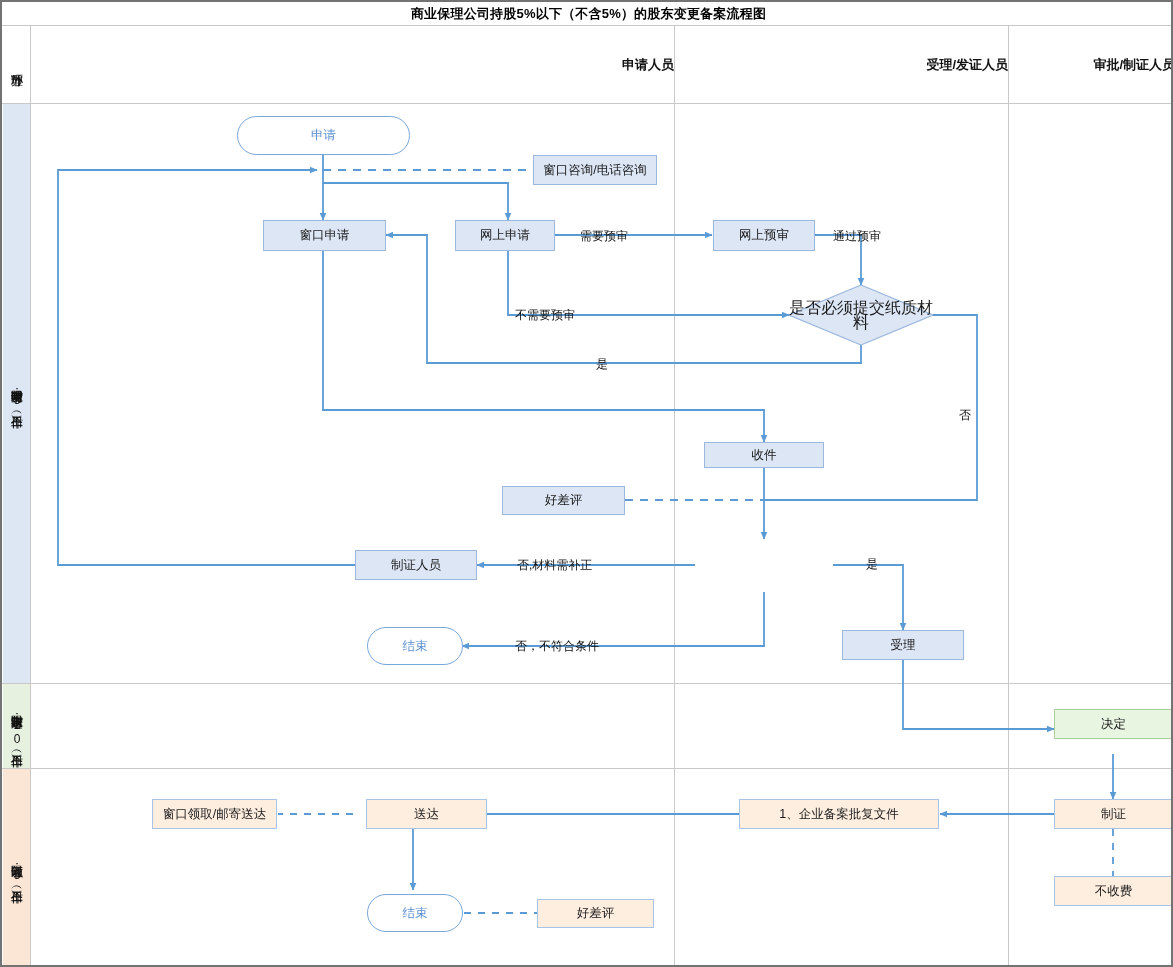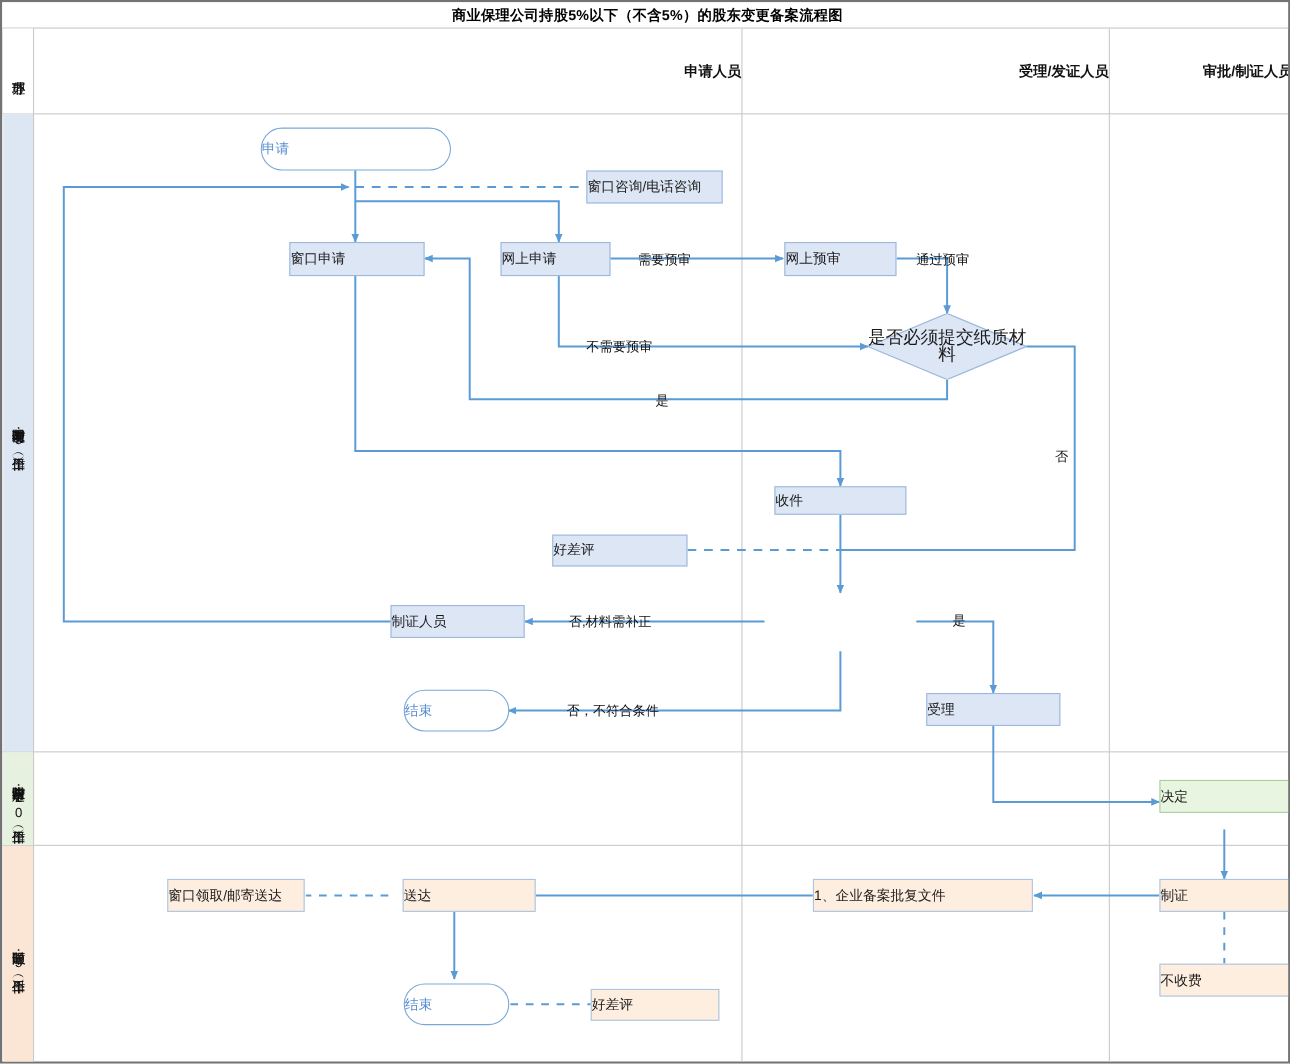--- a/index.html
+++ b/index.html
@@ -30,21 +30,21 @@
   #stage-head{top:24px;height:77px;background:#fff;}
   #stage-1{top:102px;height:579px;background:#dde6f3;}
   #stage-2{top:682px;height:84px;background:#e6f1e0;}
   #stage-3{top:767px;height:199px;background:#fbe5d4;}
 
   
   #canvas{position:absolute;left:0;top:0;width:1173px;height:967px;}
 
   
   .node{position:absolute;box-sizing:border-box;display:flex;align-items:center;
-        justify-content:flex-start;text-align:center;font-size:12.5px;line-height:15px;}
+        justify-content:center;text-align:center;font-size:12.5px;line-height:15px;}
   .n-blue{background:#dce6f5;border:1px solid #9cb8de;color:#1a1a1a;}
   .n-green{background:#e8f5e1;border:1px solid #a8cf9c;color:#1a1a1a;}
   .n-peach{background:#fdeee0;border:1px solid #a9c4e4;color:#1a1a1a;}
   .n-term{background:#ffffff;border:1.6px solid #7aa7d9;color:#5b8fd0;
         border-radius:22px;}
   .n-diamond{background:transparent;border:none;color:#1a1a1a;}
   .diamond-shape{position:absolute;left:0;top:0;width:100%;height:100%;}
   .n-diamond .dlabel{position:relative;z-index:2;font-size:16px;line-height:15px;}
 
   
@@ -222,21 +222,21 @@
 
   <div class="node n-term" style="left:365px;top:892px;width:96px;height:38px;">
     <span>结束</span>
   </div>
 
   <div class="node n-peach" style="left:535px;top:897px;width:117px;height:29px;">
     <span>好差评</span>
   </div>
 
   <div class="elabel" style="left:578px;top:226px;">需要预审</div>
-  <div class="elabel" style="left:513px;top:305px;margin-left:18px;">不需要预审</div>
+  <div class="elabel" style="left:513px;top:305px;">不需要预审</div>
   <div class="elabel" style="left:831px;top:226px;">通过预审</div>
   <div class="elabel" style="left:594px;top:354px;">是</div>
   <div class="elabel vert" style="left:954px;top:398px;">否</div>
   <div class="elabel" style="left:864px;top:554px;">是</div>
   <div class="elabel" style="left:515px;top:555px;">否,材料需补正</div>
   <div class="elabel" style="left:513px;top:636px;">否，不符合条件</div>
 
 </div>
 
 </body></html>

